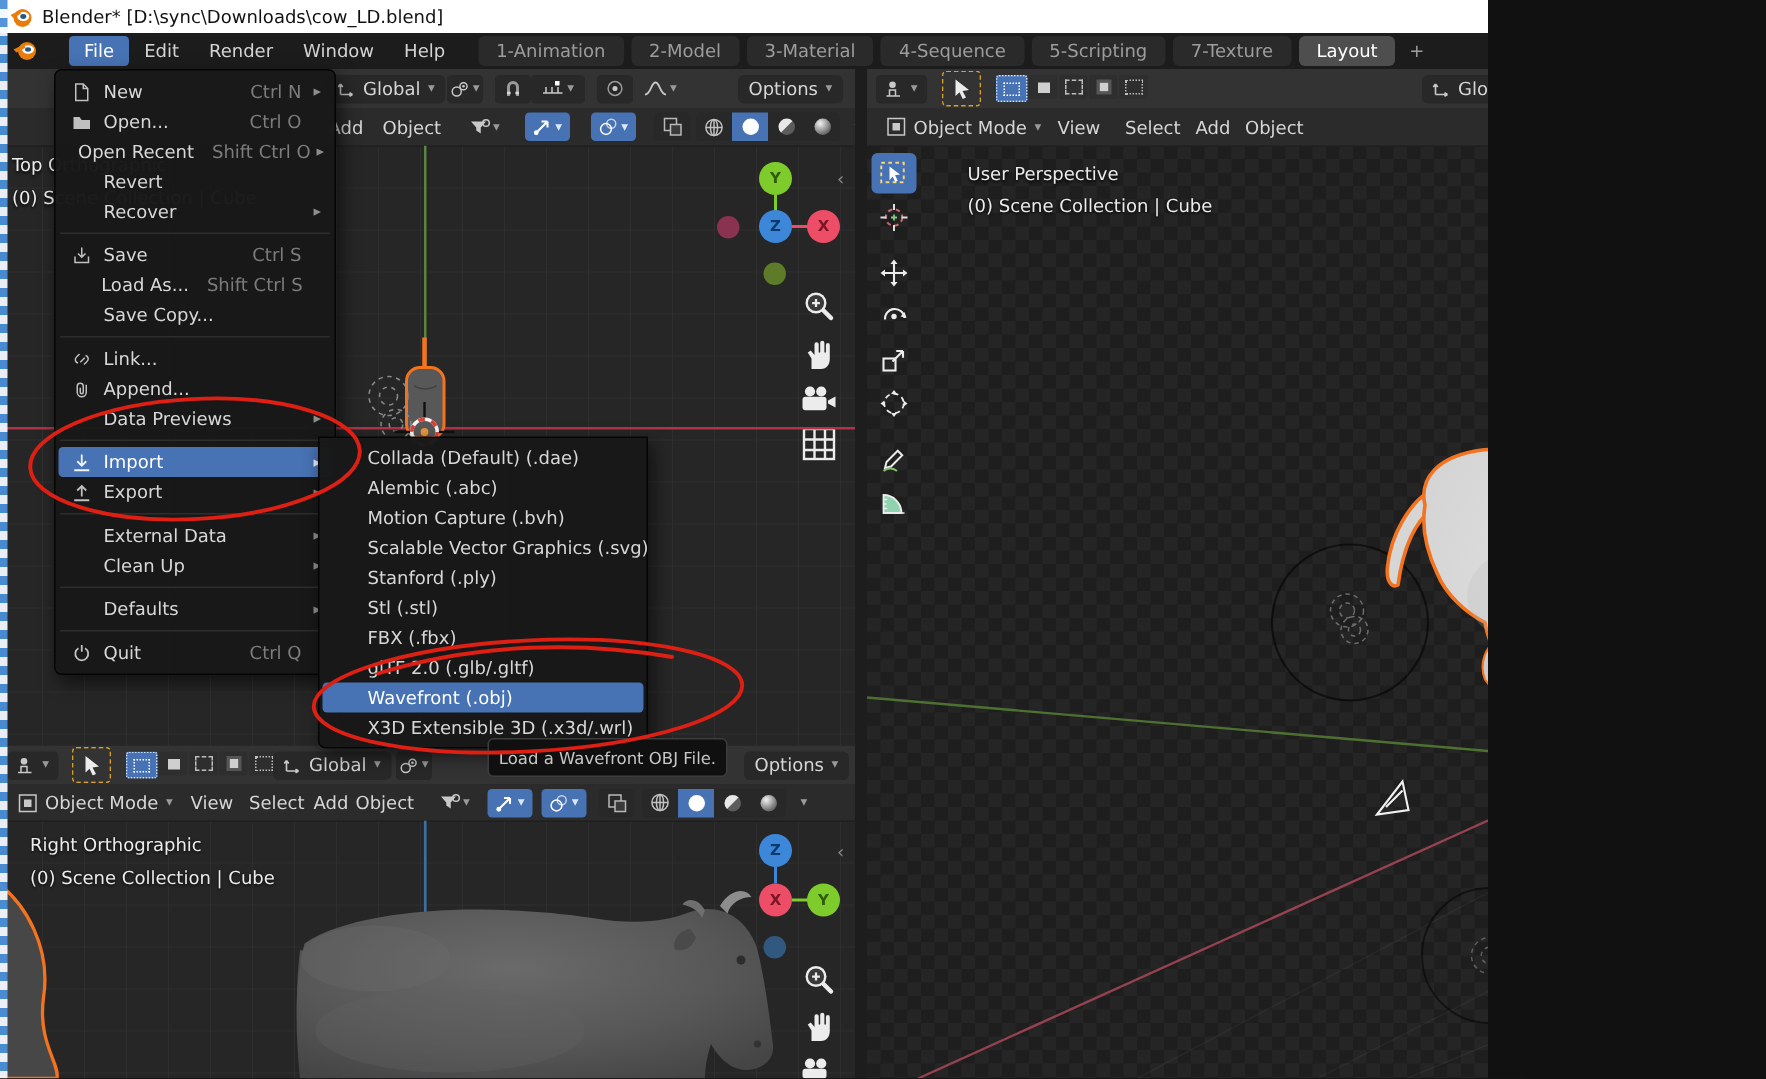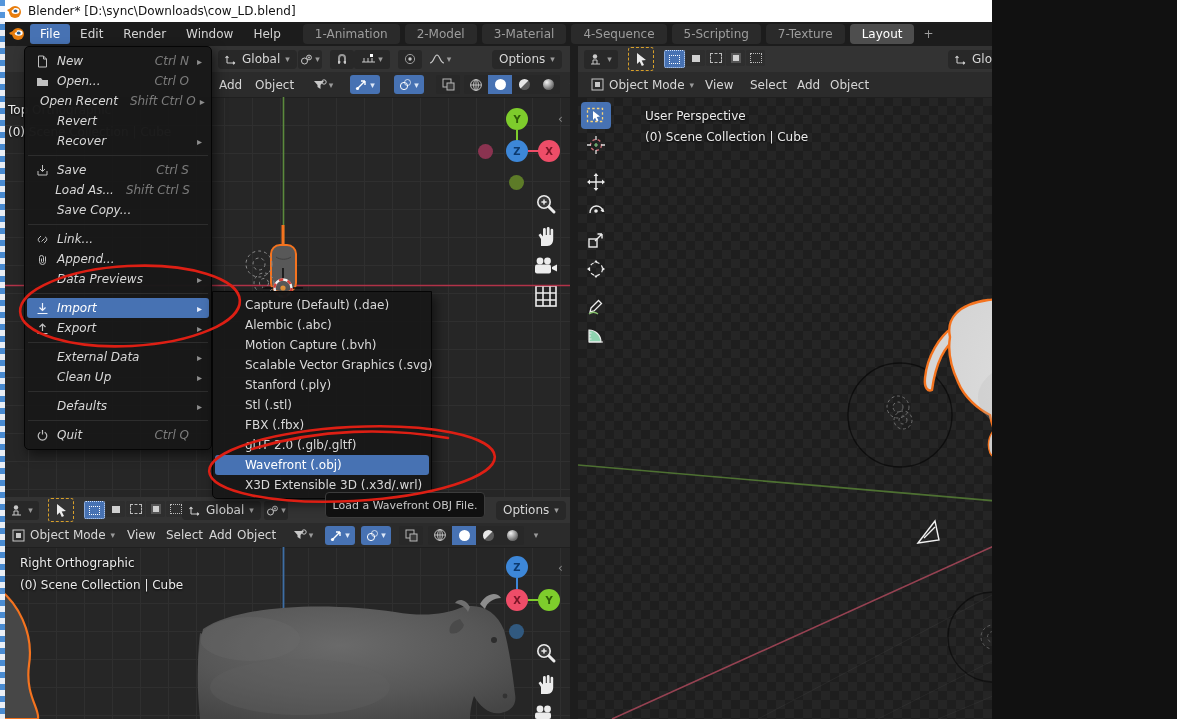--- a/index.html
+++ b/index.html
@@ -25,22 +25,22 @@
   .hmenu{color:#d6d6d6;padding:0 9px;}
   .gridbg{background-color:#262626;
     background-image:linear-gradient(#2f2f2f 1px,transparent 1px),linear-gradient(90deg,#2f2f2f 1px,transparent 1px);
     background-size:28px 28px;}
   .checker{background-color:#1e1e1e;
     background-image:linear-gradient(45deg,#252525 25%,transparent 25%,transparent 75%,#252525 75%),
                      linear-gradient(45deg,#252525 25%,transparent 25%,transparent 75%,#252525 75%);
     background-size:18px 18px;background-position:0 0,9px 9px;}
   .ovl{color:#ececec;text-shadow:0 1px 2px rgba(0,0,0,.9);font-size:12px;}
   
-  .menu-panel{left:24px;top:46px;width:186px;background:rgba(24,24,24,.98);border:1px solid #050505;
-    border-radius:5px;box-shadow:3px 5px 12px rgba(0,0,0,.55);padding:4px 0;z-index:40;font-style:italic;}
+  .menu-panel{left:36px;top:46px;width:186px;background:rgba(24,24,24,.98);border:1px solid #050505;
+    border-radius:5px;box-shadow:3px 5px 12px rgba(0,0,0,.55);padding:4px 0;z-index:40;}
   .sub-panel{left:212px;top:291px;width:218px;background:rgba(24,24,24,.98);border:1px solid #050505;
     border-radius:0 0 5px 5px;box-shadow:3px 5px 12px rgba(0,0,0,.55);padding:3px 0;z-index:40;}
   .mi{height:20px;display:flex;align-items:center;padding:0 7px;margin:0 2px;border-radius:3px;color:#d8d8d8;}
   .mi .ic{width:17px;margin-right:6px;display:flex;justify-content:center;color:#c0c0c0;}
   .mi .lbl{flex:1;white-space:nowrap;}
   .mi .sc{color:#7c7c7c;margin-left:12px;white-space:nowrap;}
   .mi .arr{color:#8d8d8d;width:9px;margin-left:4px;font-size:10px;text-align:right;}
   .mi.hl{background:#4772b3;color:#fff;}
   .mi.hl .sc,.mi.hl .arr,.mi.hl .ic{color:#e8eefc;}
   .sub-panel .mi{padding-left:30px;}
@@ -78,21 +78,21 @@
     <span class="ttl" style="margin-left:28px">Blender* [D:\sync\Downloads\cow_LD.blend]</span>
   </div>
 
   <div class="abs topbar">
     <svg style="margin-left:8px" width="18" height="14" viewBox="0 0 18 14">
       <circle cx="10" cy="7" r="6" fill="#e87d0d"></circle>
         <ellipse cx="10.7" cy="6" rx="4" ry="2.8" fill="#fff"></ellipse>
       <ellipse cx="10.7" cy="6" rx="2" ry="1.5" fill="#265787"></ellipse>
         <path d="M1 6 L8 2.5 L9 4.8 L3 8 Z" fill="#e87d0d"></path>
     </svg>
-    <span class="menubtn on" style="margin-left:4px">File</span>
+    <span class="menubtn on" style="margin-left:20px">File</span>
     <span class="menubtn">Edit</span>
     <span class="menubtn">Render</span>
     <span class="menubtn">Window</span>
     <span class="menubtn">Help</span>
     <span style="width:12px"></span>
     <span class="wtab">1-Animation</span>
     <span class="wtab">2-Model</span>
     <span class="wtab">3-Material</span>
     <span class="wtab">4-Sequence</span>
     <span class="wtab">5-Scripting</span>
@@ -780,21 +780,21 @@
           </svg>
         </span>
       <span class="lbl">Quit</span>
         <span class="sc">Ctrl Q</span>
         <span class="arr"></span>
     </div>
   </div>
 
   <div class="abs sub-panel">
     <div class="mi">
-        <span class="lbl">Capture (Default) (.dae)</span>
+        <span class="lbl">Collada (Default) (.dae)</span>
       </div>
     <div class="mi">
         <span class="lbl">Alembic (.abc)</span>
       </div>
     <div class="mi">
         <span class="lbl">Motion Capture (.bvh)</span>
       </div>
     <div class="mi">
         <span class="lbl">Scalable Vector Graphics (.svg)</span>
       </div>

